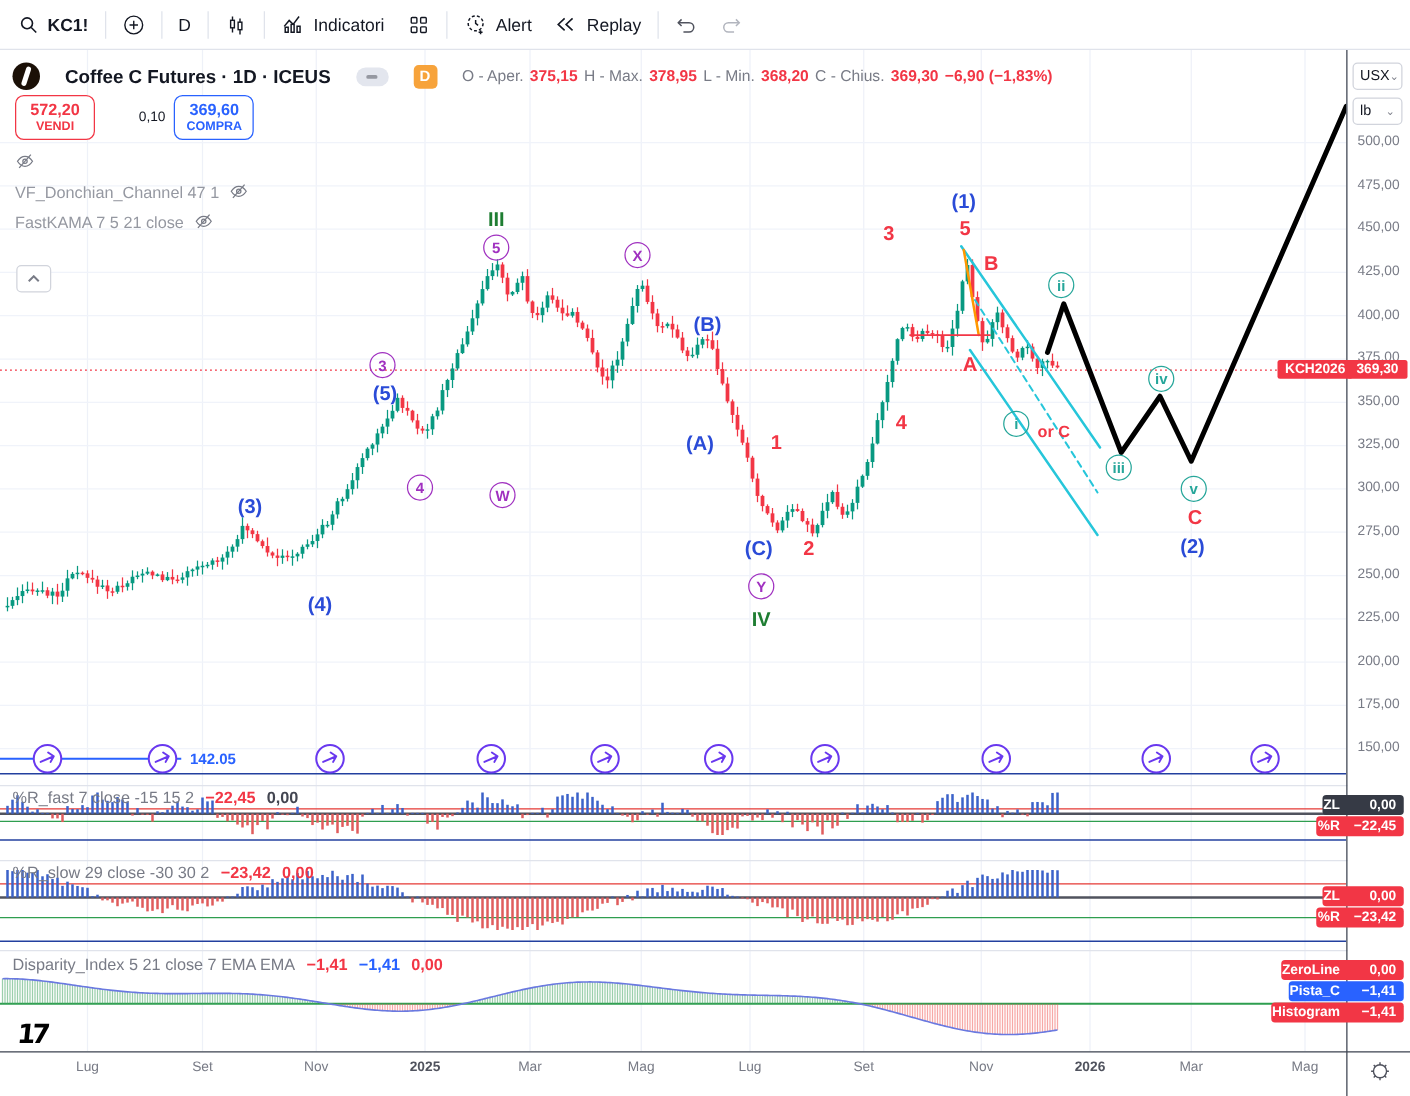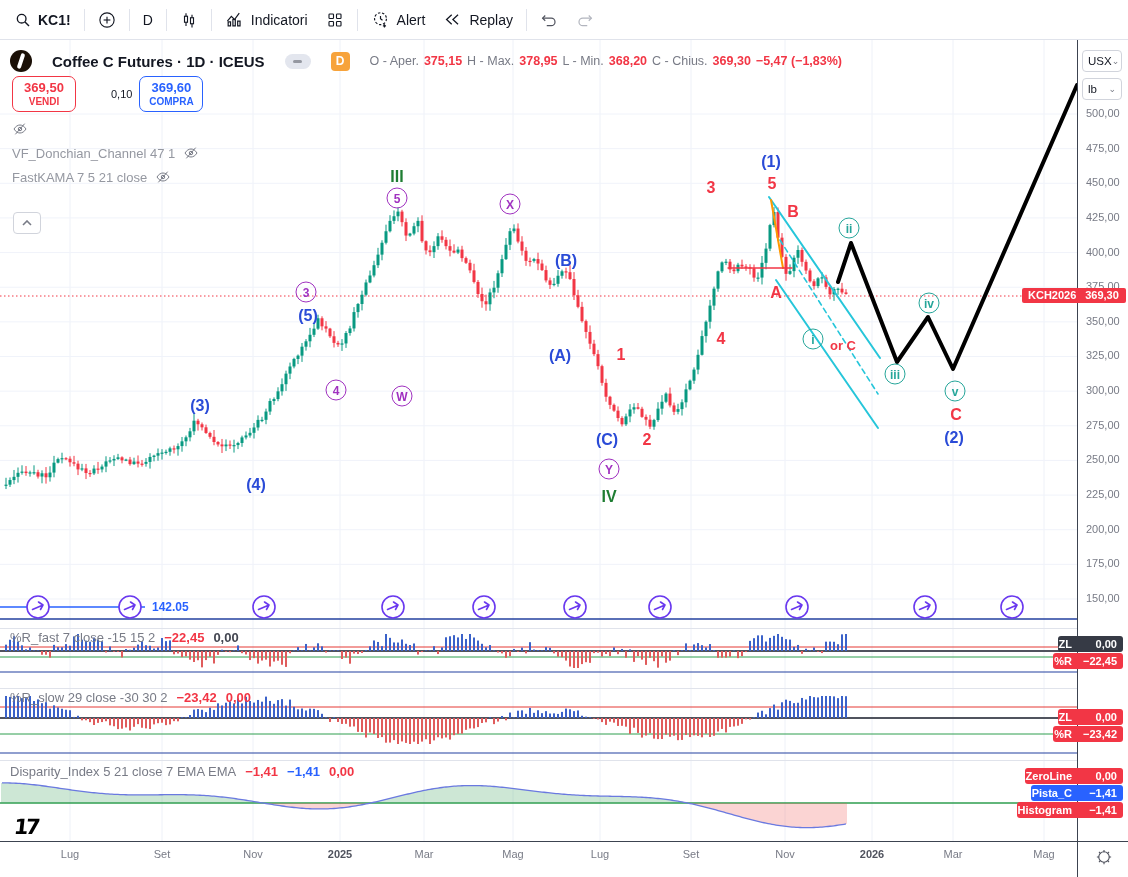--- a/index.html
+++ b/index.html
@@ -1512,27 +1512,27 @@
       <span class="interval-badge">D</span>
       <span id="ohlc">
         <span class="k">O - Aper.</span>
         <span class="v">375,15</span>
         <span class="k">H - Max.</span>
         <span class="v">378,95</span>
         <span class="k">L - Min.</span>
         <span class="v">368,20</span>
         <span class="k">C - Chius.</span>
         <span class="v">369,30</span>
-        <span class="v">−5,47 (−1,83%)</span>
+        <span class="v">−6,90 (−1,83%)</span>
       </span>
     </div>
 
     <div id="trade">
       <div class="tradebox sell">
-        <div class="tprice">369,50</div>
+        <div class="tprice">572,20</div>
         <div class="tlabel">VENDI</div>
       </div>
       <span id="spread">0,10</span>
       <div class="tradebox buy">
         <div class="tprice">369,60</div>
         <div class="tlabel">COMPRA</div>
       </div>
     </div>
 
     <div id="legend">

